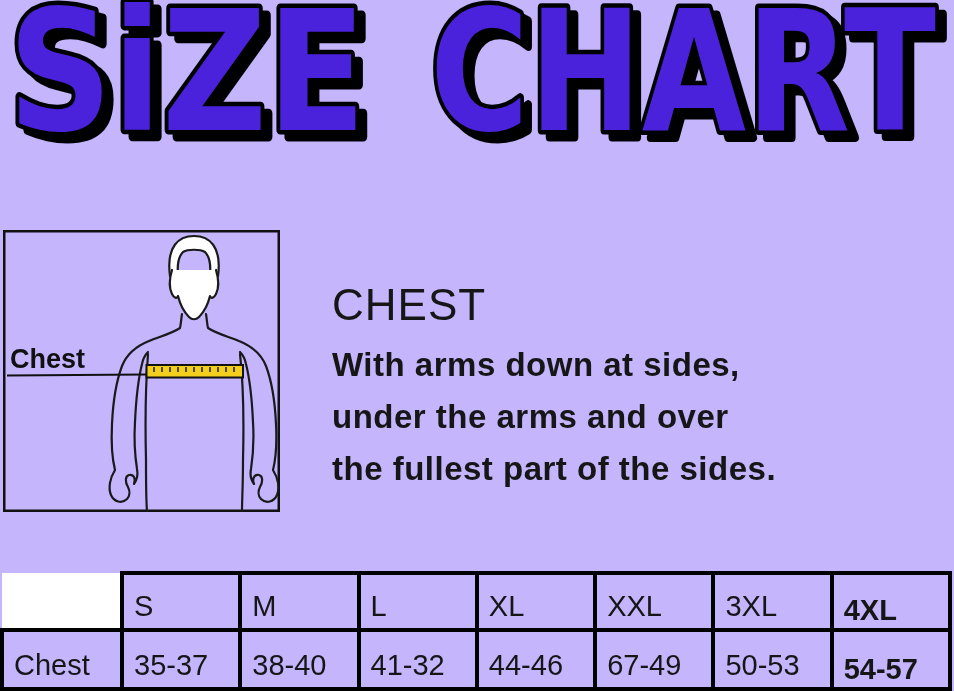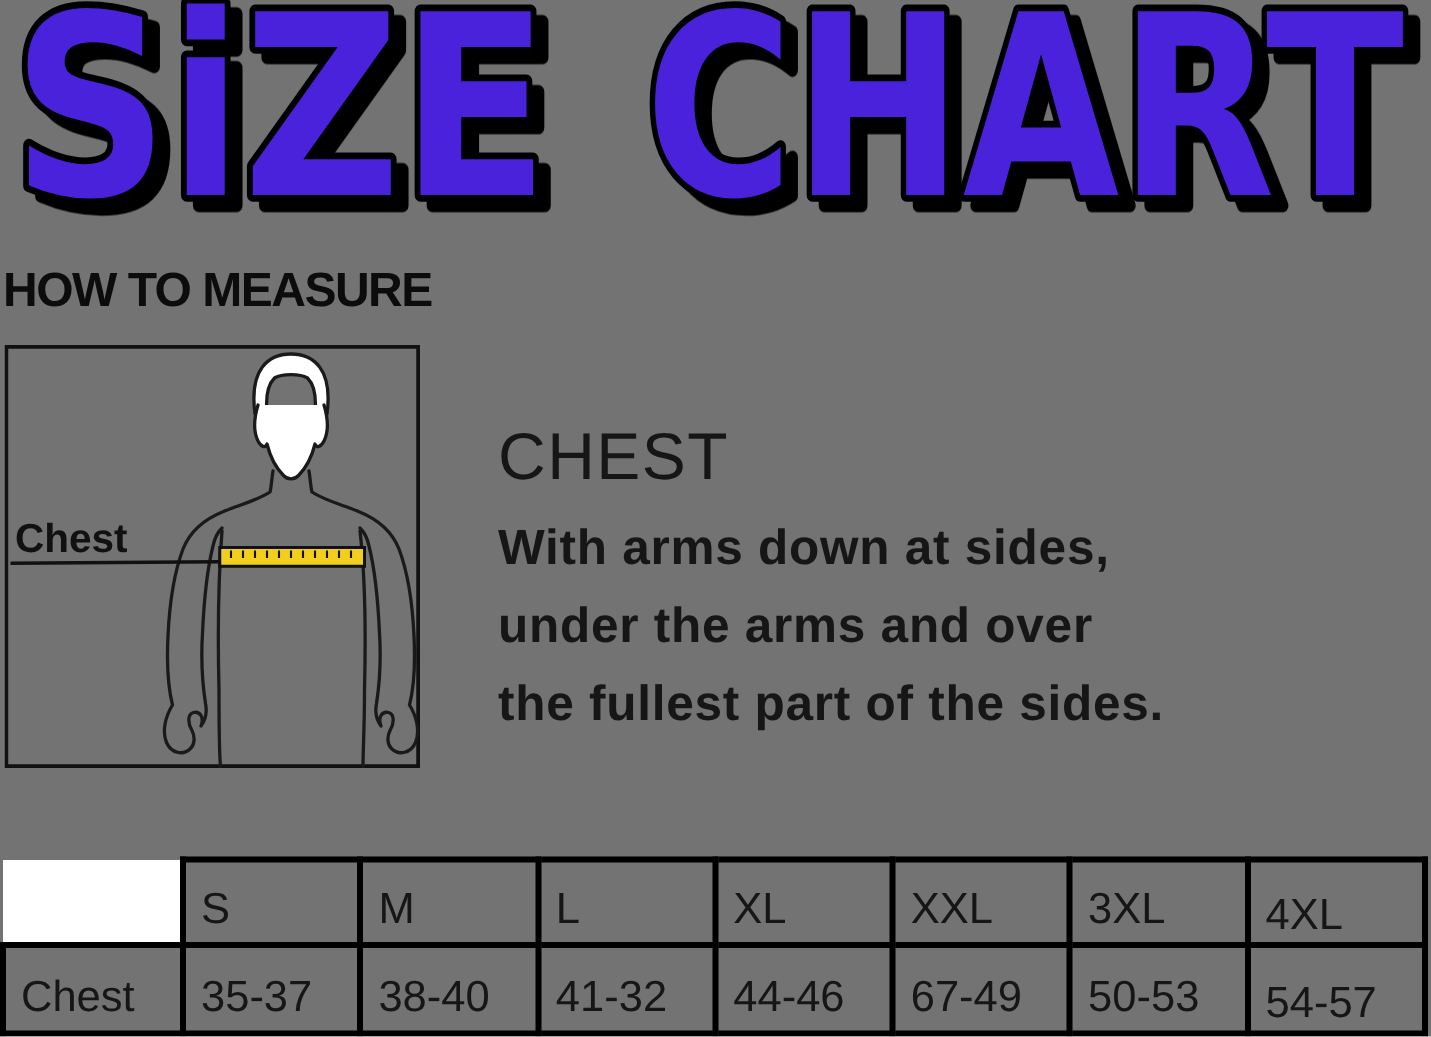--- a/index.html
+++ b/index.html
@@ -1,17 +1,17 @@
 <!DOCTYPE html>
 <html><head>
 <meta charset="utf-8">
 <style>
   html,body { margin:0; padding:0; background:#ffffff; }
   .canvas {
-    position:relative; width:954px; height:691px; background:#737373;
+    position:relative; width:954px; height:691px; background:#c4b5fd;
     overflow:hidden; color:#111111;
     font-family:"Liberation Sans", sans-serif;
   }
 
   
   .title-svg { position:absolute; left:0; top:0; display:block; }
   .title-shadow { filter: drop-shadow(8px 7px 0 #000000); }
   .title-word {
     font-family:"DejaVu Sans", sans-serif;
     font-weight:bold;
@@ -58,35 +58,34 @@
     text-align:left;
     font-weight:400;
     font-size:29px;
     padding:0 0 5px 10px;
     color:#161616;
     overflow:hidden;
   }
   .size-table .corner-cell { border:none; background:#ffffff; }
   .size-table .header-row { height:57px; }
   .size-table .data-row { height:59px; }
-  .size-table .cell-low { padding-bottom:1px; }
+  .size-table .cell-low { padding-bottom:1px;font-weight:bold; }
 </style>
 </head>
 <body>
 
 <div class="canvas">
 
   <svg class="title-svg" width="954" height="168" viewBox="0 0 954 168" aria-hidden="true">
     <g class="title-shadow">
       <text class="title-word" x="8" y="130" textLength="358" lengthAdjust="spacingAndGlyphs" fill="#4B22DC">SiZE</text>
       <text class="title-word" x="430" y="130" textLength="506" lengthAdjust="spacingAndGlyphs" fill="#4B22DC">CHART</text>
     </g>
   </svg>
 
-  <div class="how-heading">HOW TO MEASURE</div>
 
   <svg class="figure-svg" width="277" height="282" viewBox="0 0 277 282" aria-hidden="true">
 
     <rect x="1.25" y="1.25" width="274.5" height="279.5" fill="none" stroke="#111111" stroke-width="2.5"></rect>
 
     <g fill="none" stroke="#1a1a1a" stroke-width="2.2" stroke-linecap="round" stroke-linejoin="round">
 
       <path fill="#ffffff" d="M 167,46 C 163,16 176,6 191,6 C 206,6 219,16 215,46
                L 207,45 C 208,34 206,26 202,22 C 197,19 185,19 180,22 C 176,26 174,34 175,45 Z"></path>
 

